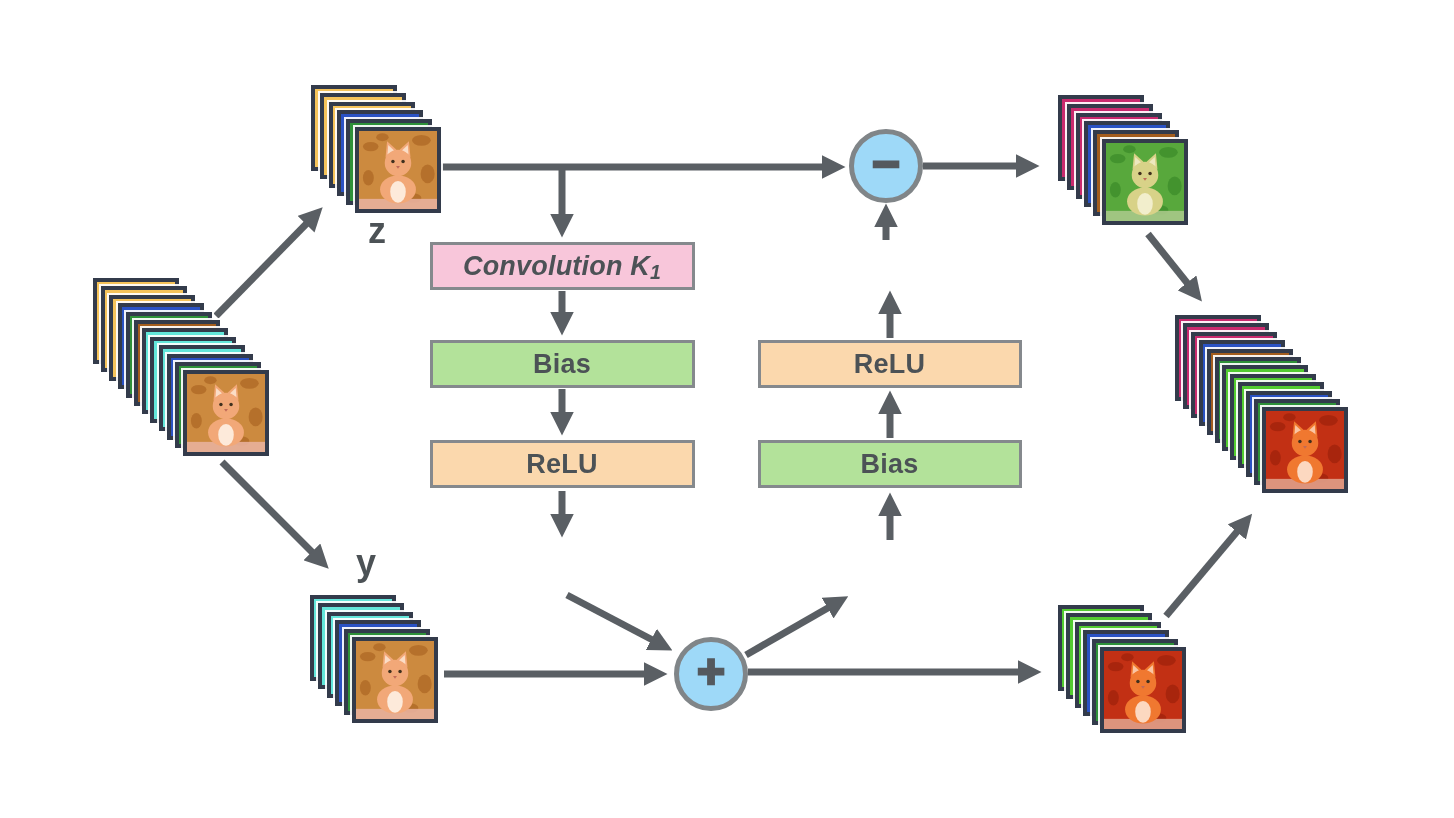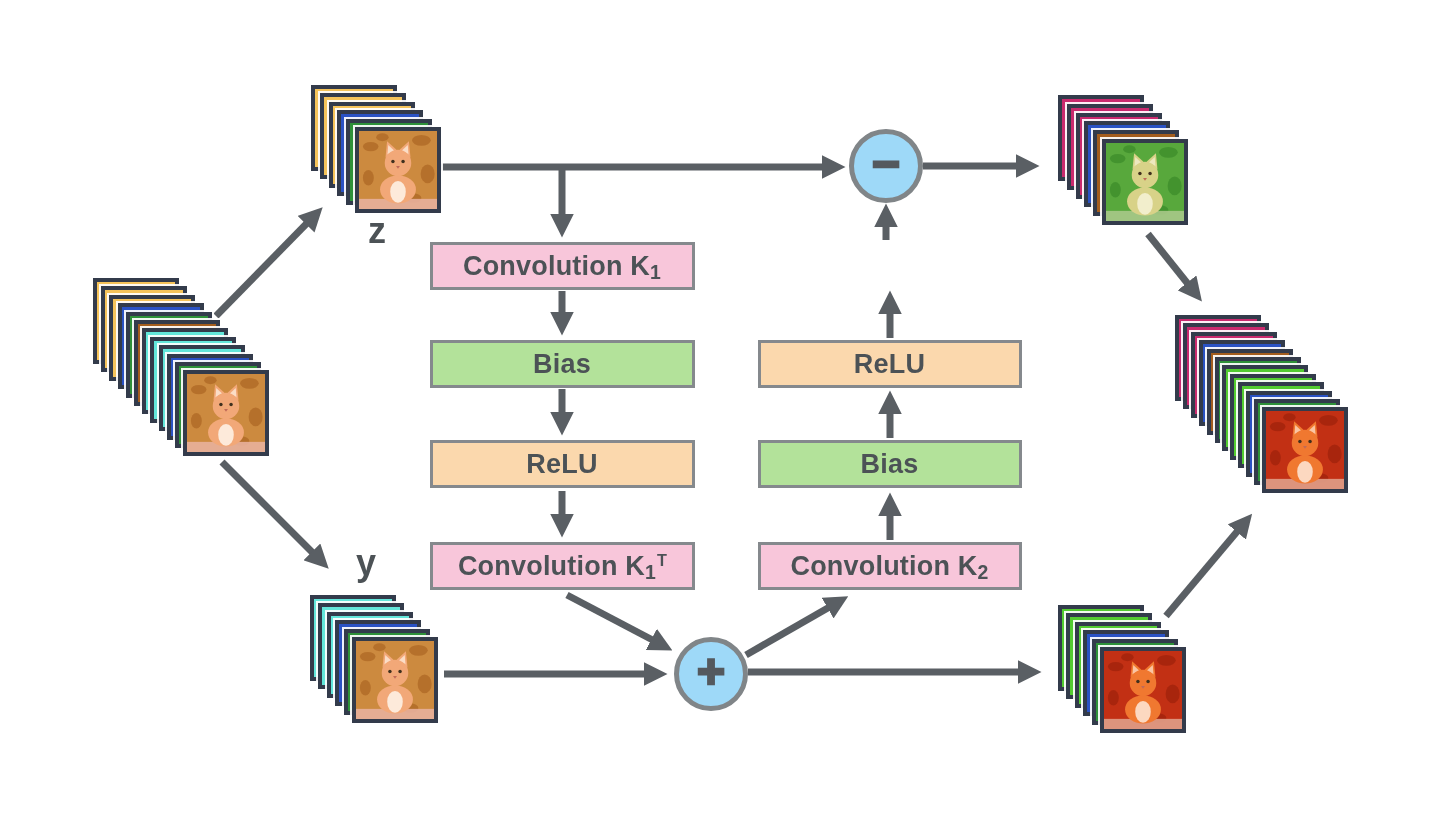--- a/index.html
+++ b/index.html
@@ -280,42 +280,36 @@
           <circle cx="43.5" cy="39" r="2.2" fill="#40301e"></circle>
           <circle cx="56.5" cy="39" r="2.2" fill="#40301e"></circle>
           <polygon points="47.5,45 52.5,45 50,48.5" fill="#c06a58"></polygon>
         </svg>
       </div>
     </div>
 
   <div class="flow-label" style="left:368px;top:210px;">z</div>
   <div class="flow-label" style="left:356px;top:542px;">y</div>
 
-  <div class="op pink" style="left:430px;top:242px;width:265px;">
+  <div class="op pink" style="left:430px;top:242px;width:265px;font-style:italic;">
     <span><span>Convolution K</span><sub>1</sub><sup></sup></span>
   </div>
   <div class="op green" style="left:430px;top:340px;width:265px;">
     <span><span>Bias</span><sub></sub><sup></sup></span>
   </div>
   <div class="op peach" style="left:430px;top:440px;width:265px;">
     <span><span>ReLU</span><sub></sub><sup></sup></span>
   </div>
-  <div class="op pink" style="left:430px;top:542px;width:265px;">
-    <span><span>Convolution K</span><sub>1</sub><sup>T</sup></span>
-  </div>
 
   <div class="op peach" style="left:758px;top:340px;width:264px;">
     <span><span>ReLU</span><sub></sub><sup></sup></span>
   </div>
   <div class="op green" style="left:758px;top:440px;width:264px;">
     <span><span>Bias</span><sub></sub><sup></sup></span>
   </div>
-  <div class="op pink" style="left:758px;top:542px;width:264px;">
-    <span><span>Convolution K</span><sub>2</sub><sup></sup></span>
-  </div>
 
   <div class="node-circle" style="left:849px;top:129px;">
     <span class="sign">−</span>
   </div>
   <div class="node-circle" style="left:674px;top:637px;">
     <span class="sign">+</span>
   </div>
 
 </div>
 

